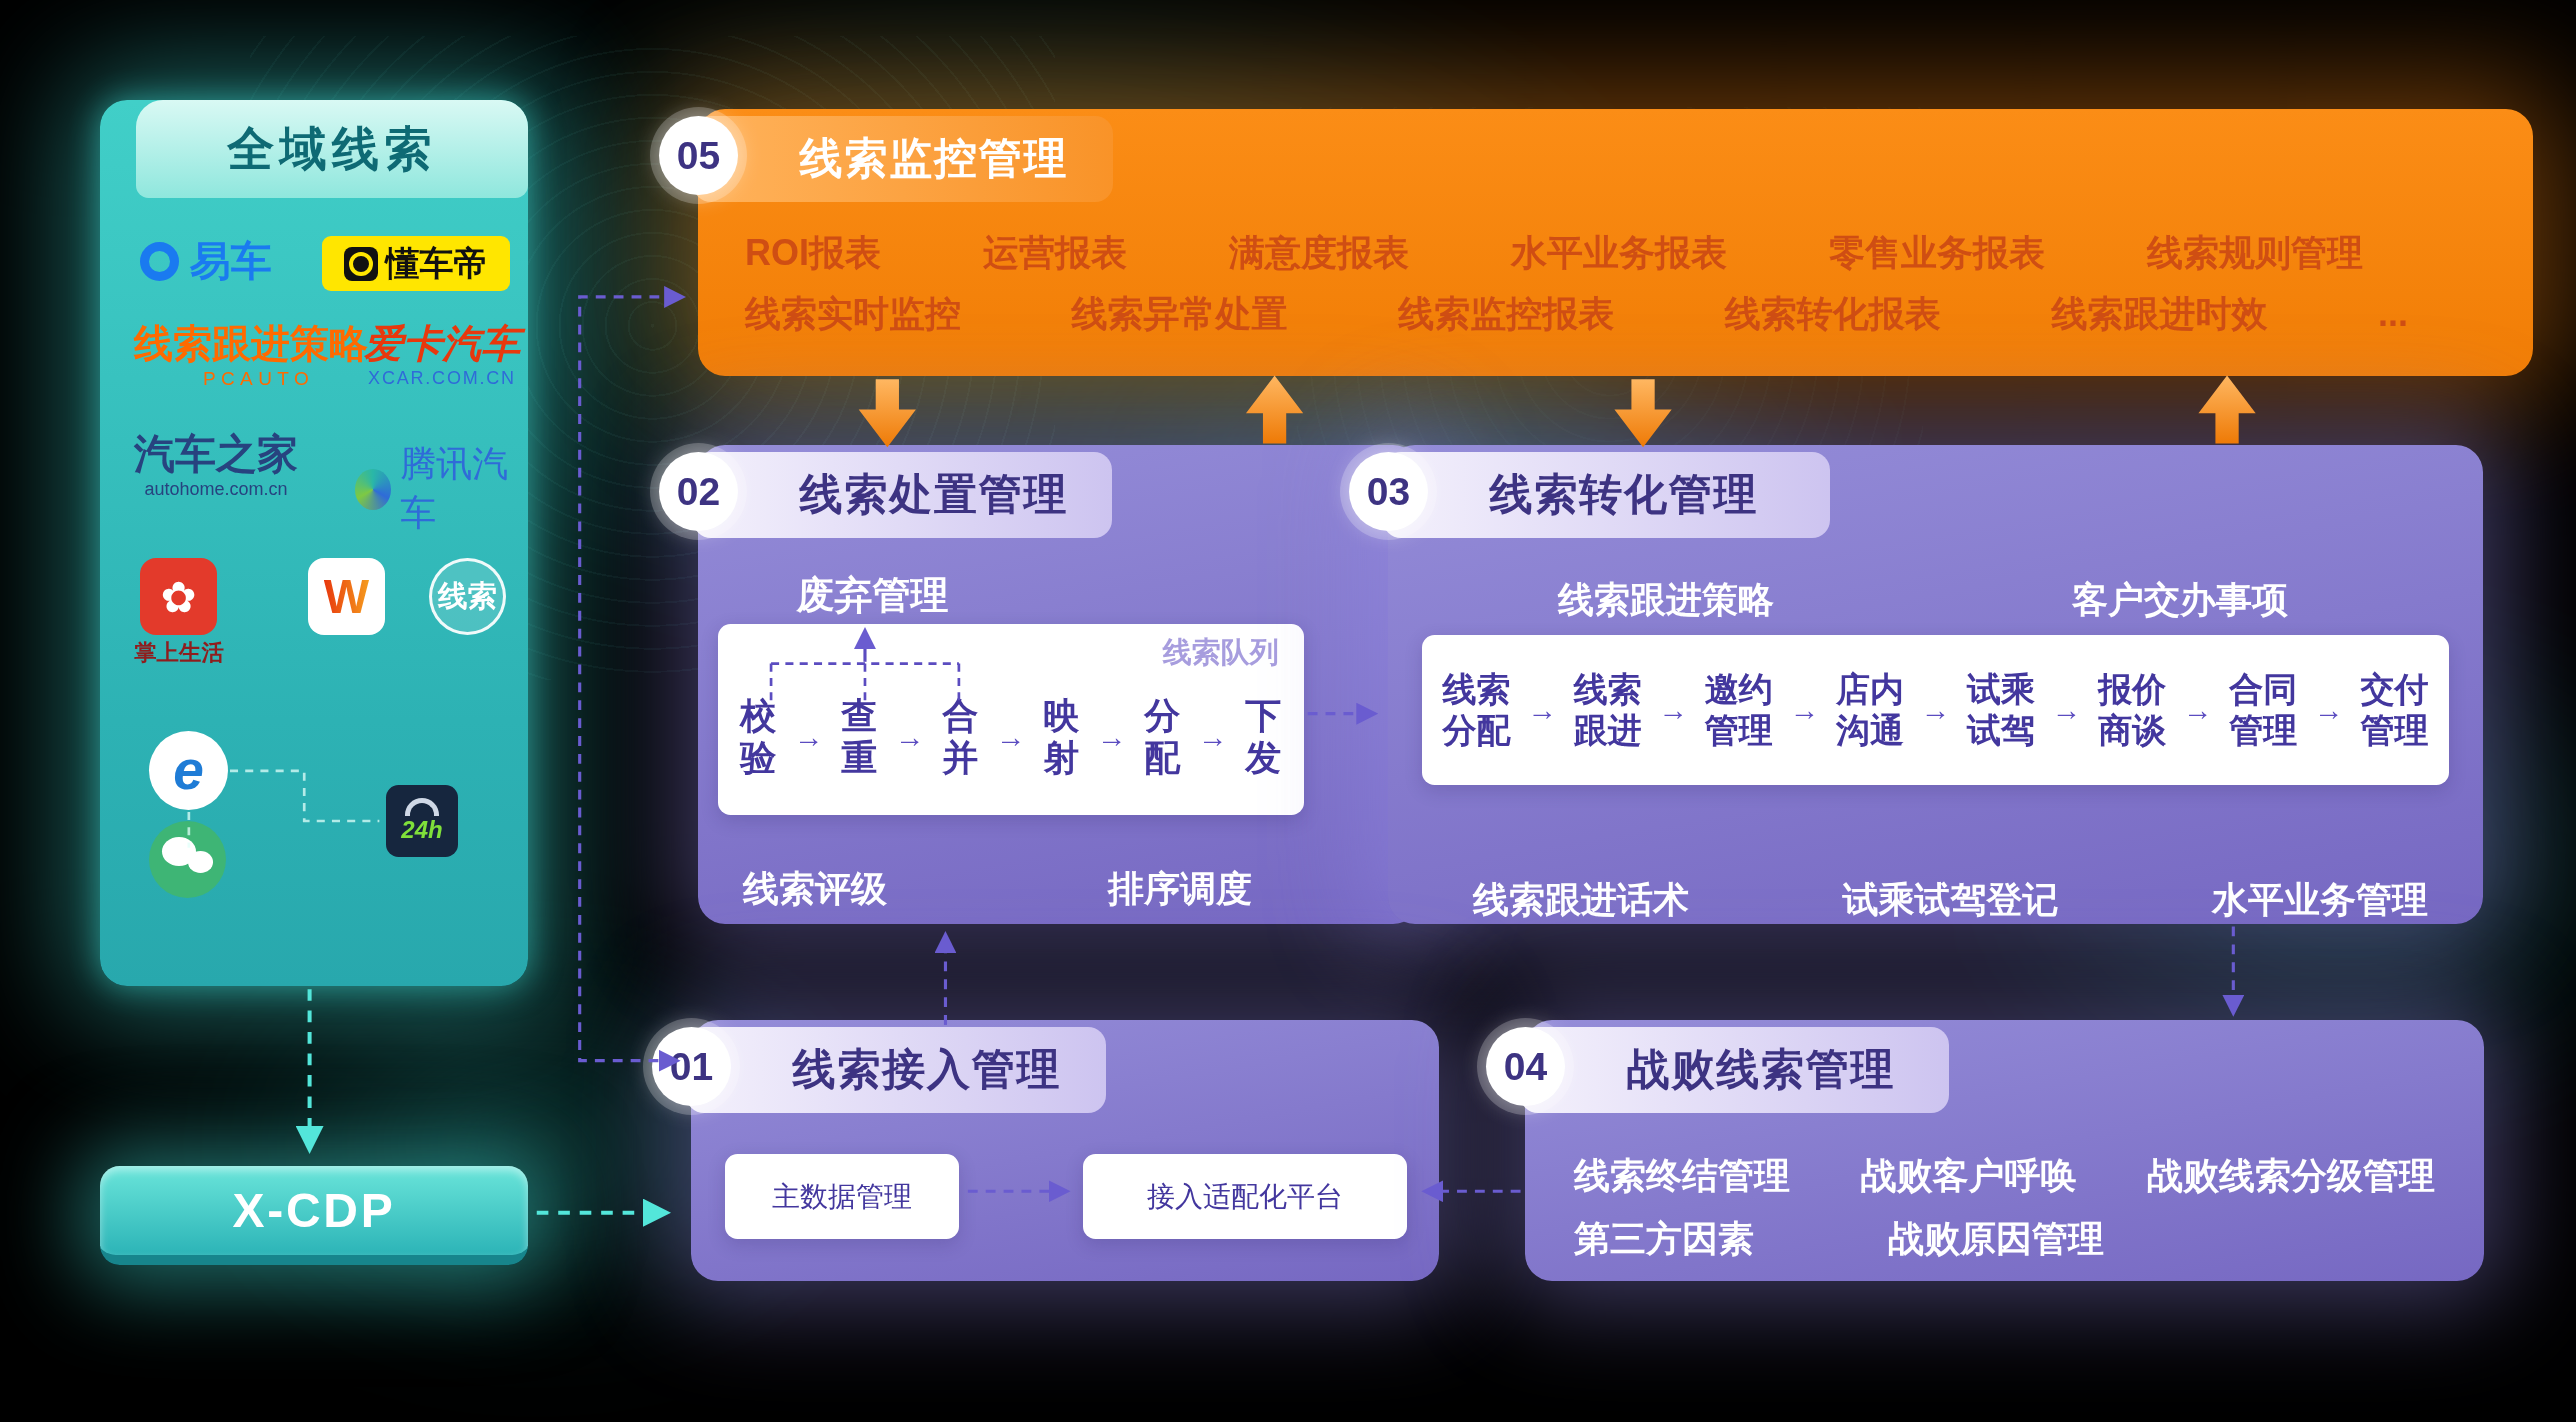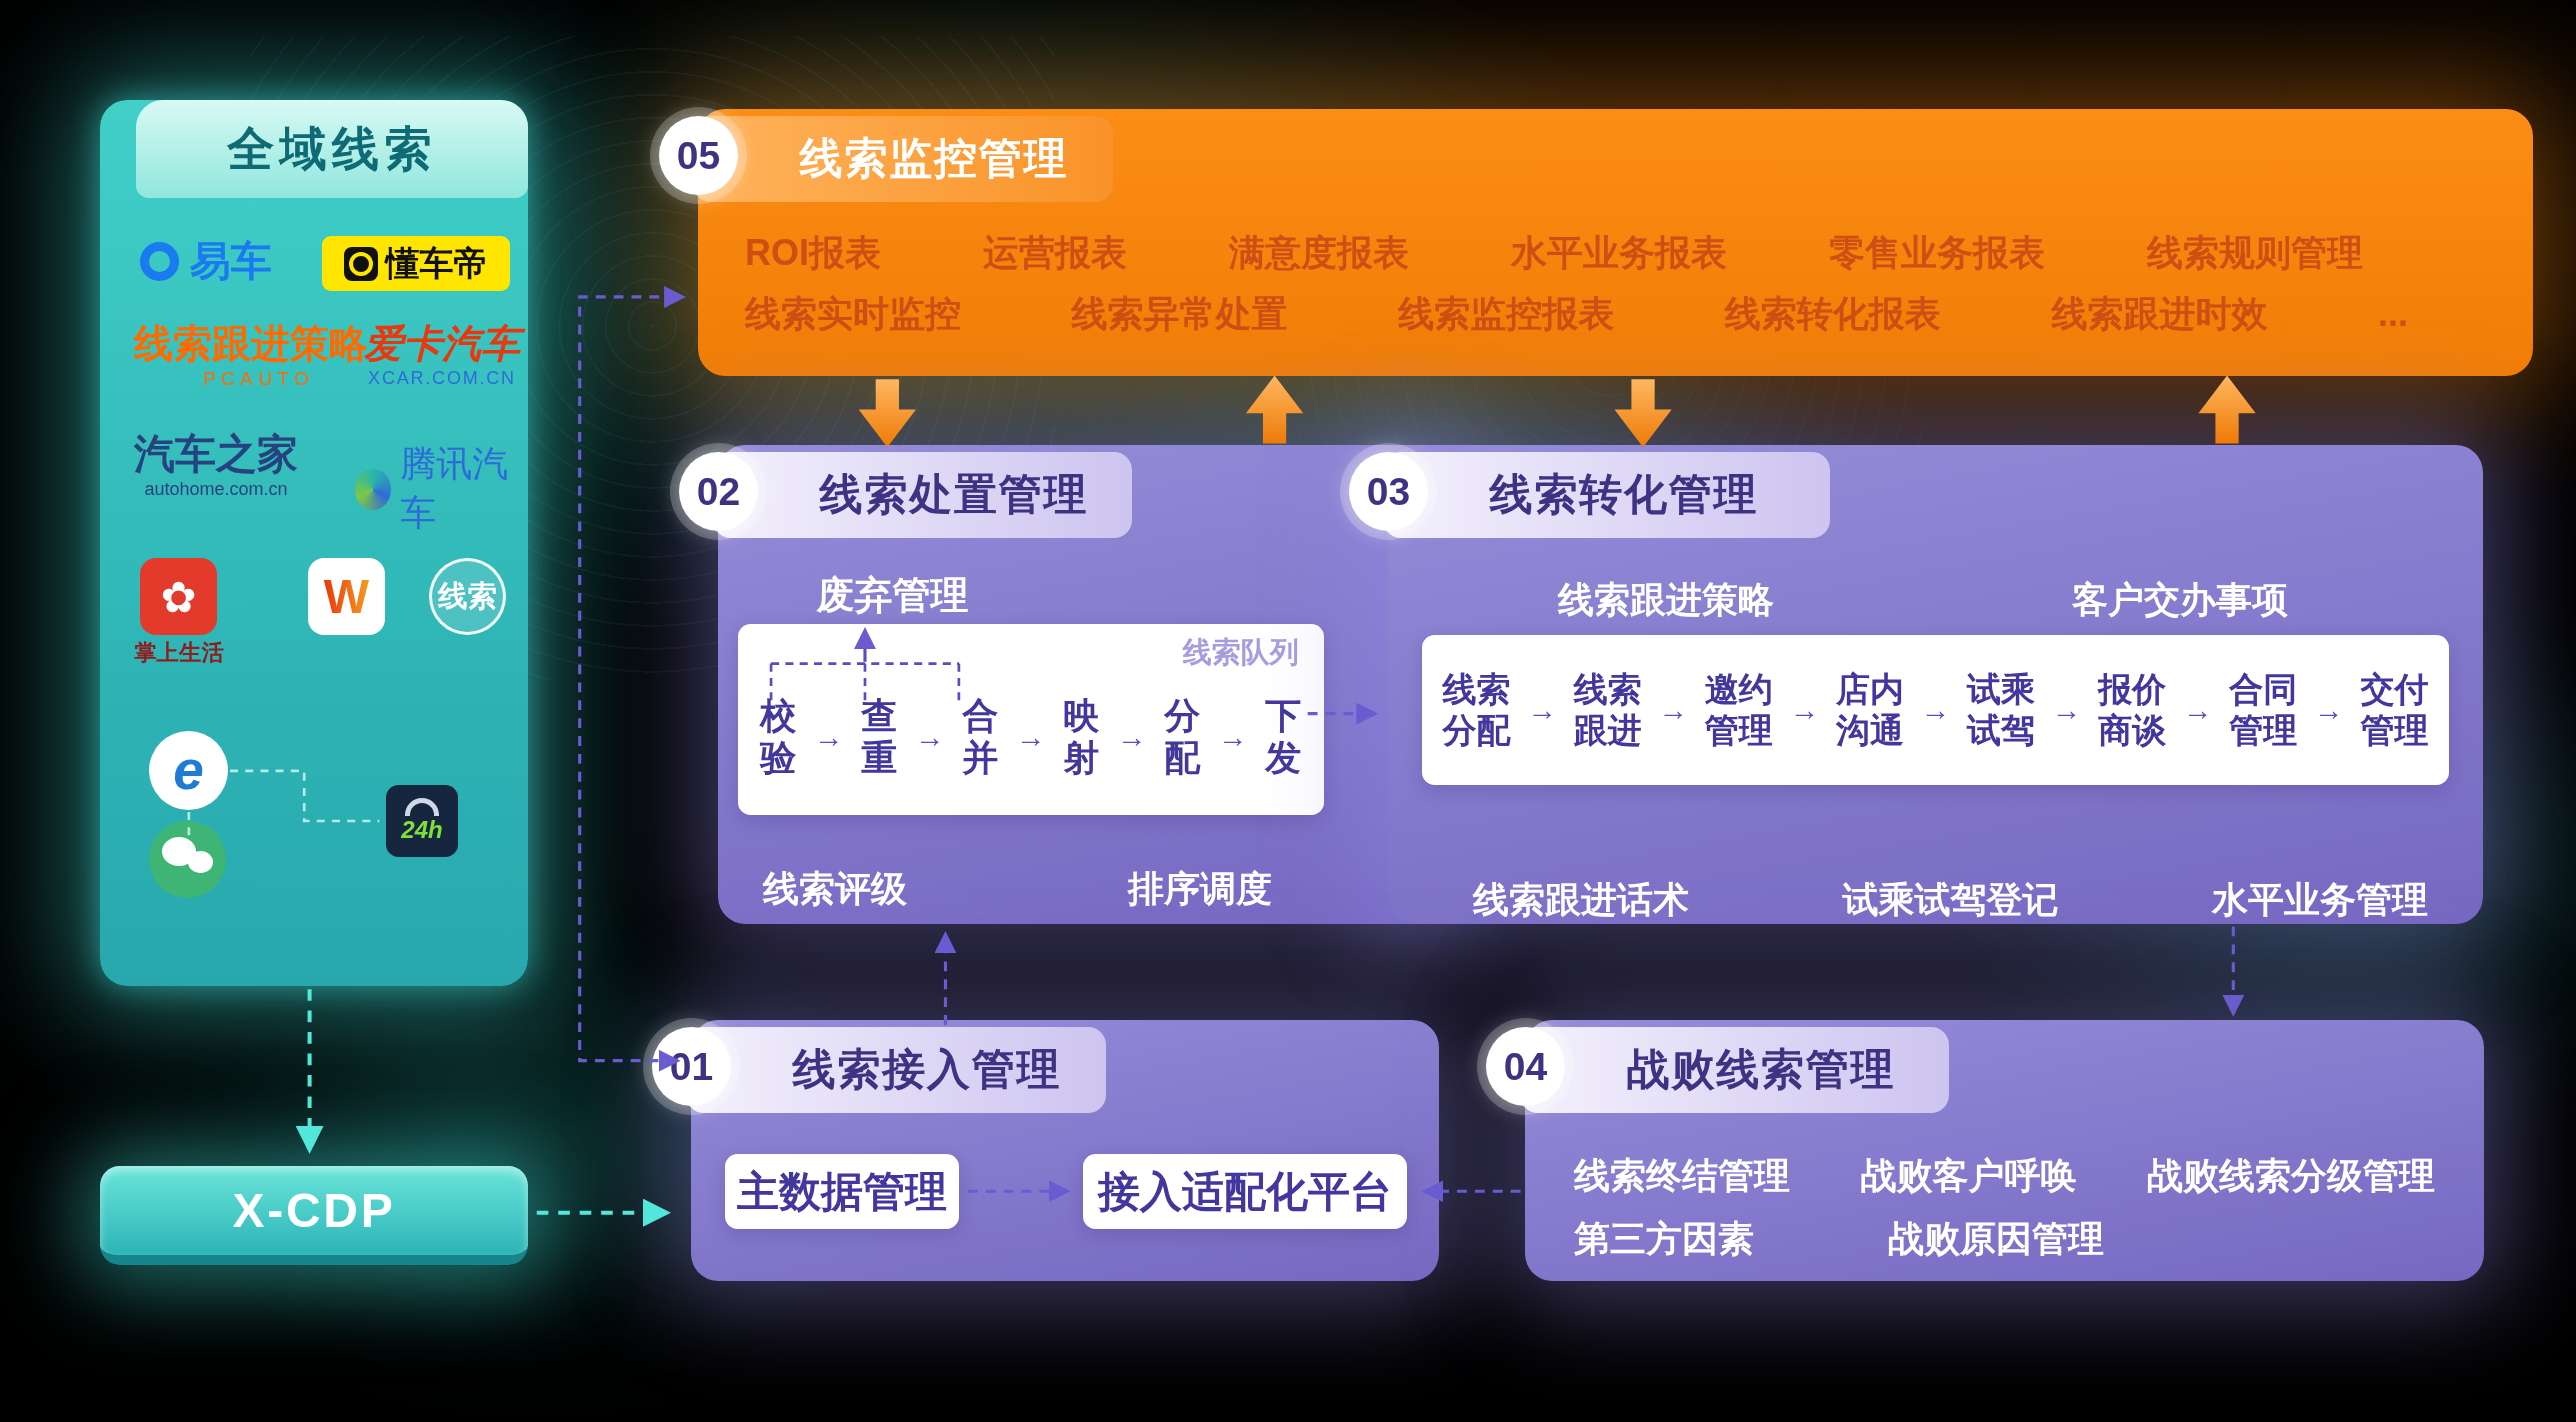--- a/index.html
+++ b/index.html
@@ -110,41 +110,41 @@
   .wlabel{position:absolute;font-size:36px;font-weight:bold;color:#fff;white-space:nowrap;}
   .wbox{position:absolute;background:#fff;border-radius:12.5px;box-shadow:0 5.4px 18px rgba(40,30,90,.18);}
   .steps{position:absolute;display:flex;align-items:center;justify-content:space-around;}
   .step-v{display:inline-block;width:1.12em;line-height:1.16;text-align:center;word-break:break-all;
     font-size:36px;font-weight:bold;color:#43379e;}
   .step-2l{display:inline-block;width:2.18em;line-height:1.22;text-align:center;word-break:break-all;
     font-size:34px;font-weight:bold;color:#43379e;}
   .sep{color:#5b4cc0;font-weight:bold;font-size:29.5px;}
   .queue-label{position:absolute;right:25px;top:9px;font-size:29px;font-weight:bold;color:#a79dde;}
 
-  .p02{left:718px;top:445px;width:722px;height:479px;}
+  .p02{left:698px;top:445px;width:722px;height:479px;}
   .p02 .band{width:419px;}
   .p02-discard{left:76px;top:125px;width:197px;text-align:center;font-size:38px;}
   .p02-box{left:19.7px;top:179px;width:586px;height:191px;}
   .p02-steps{left:12.5px;right:12.5px;top:45px;bottom:10.7px;}
   .p02-bl{left:45px;top:420px;}
   .p02-br{left:410px;top:420px;}
 
   .p03{left:1388px;top:445px;width:1095px;height:479px;}
   .p03 .band{width:447px;}
   .p03-tl{left:170px;top:131px;}
   .p03-tr{left:684px;top:131px;}
   .p03-box{left:34px;top:190px;width:1027px;height:150px;}
   .p03-steps{left:10.7px;right:10.7px;top:0;bottom:0;}
   .p03-bottom{position:absolute;left:85px;right:55px;top:431px;display:flex;justify-content:space-between;}
   .p03-bottom .wli{font-size:36px;font-weight:bold;color:#fff;white-space:nowrap;}
 
   .p01{left:691px;top:1020px;width:748px;height:261px;}
   .p01 .band{width:420px;}
-  .p01-box{height:75px;display:flex;align-items:center;justify-content:center;
-    font-size:42px;font-weight:bold;color:#43379e;white-space:nowrap;}
+  .p01-box{height:85px;display:flex;align-items:center;justify-content:center;
+    font-size:28px;font-weight:normal;color:#43379e;white-space:nowrap;}
   .p01-box1{left:34px;top:134px;width:234px;}
   .p01-box2{left:392px;top:134px;width:324px;}
 
   .p04{left:1525px;top:1020px;width:959px;height:261px;}
   .p04 .band{width:429px;}
   .p04-row{position:absolute;display:flex;}
   .p04-row1{left:49px;right:49px;top:132px;justify-content:space-between;}
   .p04-row2{left:49px;top:195px;gap:134px;}
   .p04-item{font-size:36px;font-weight:bold;color:#fff;white-space:nowrap;}
 

